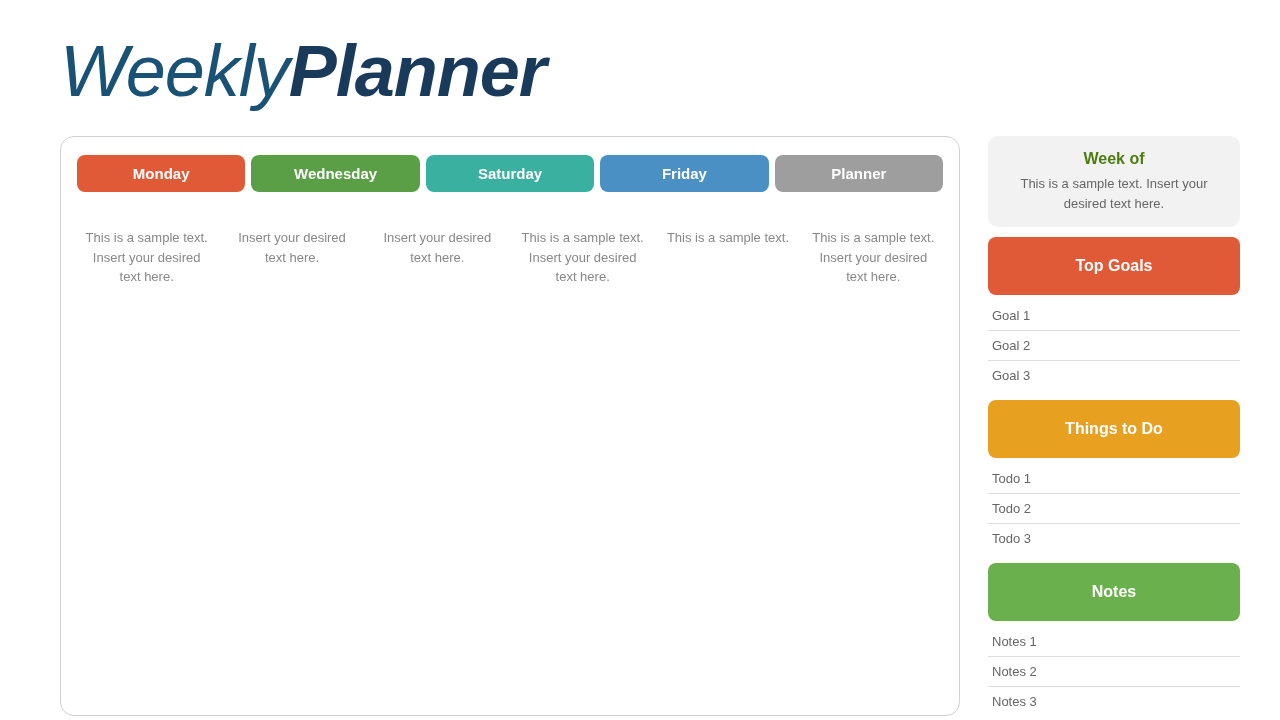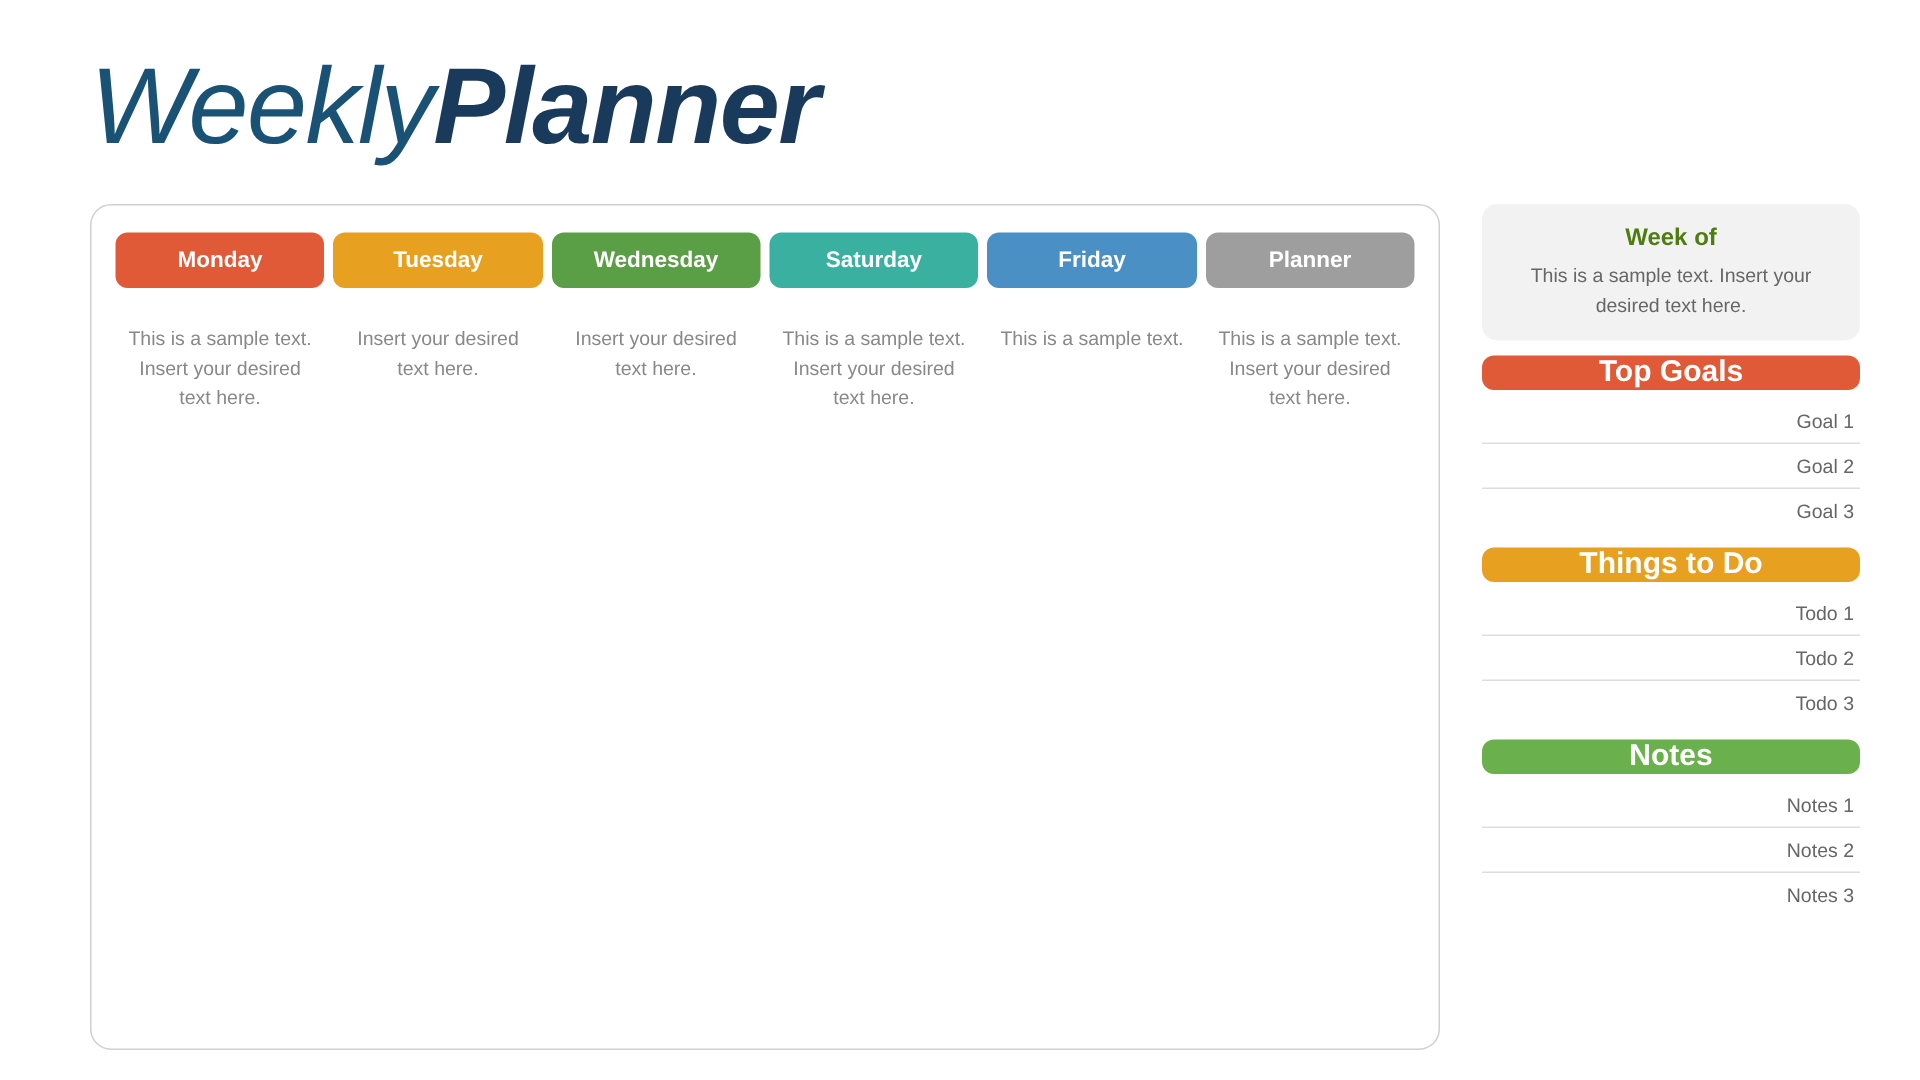--- a/index.html
+++ b/index.html
@@ -49,21 +49,21 @@
       border-radius: 14px;
       padding: 18px 16px;
       display: flex;
       flex-direction: column;
       gap: 0;
     }
 
     .days-header {
       display: flex;
       gap: 6px;
-      margin-bottom: 16px;
+      margin-bottom: 28px;
     }
 
     .day-btn {
       flex: 1;
       padding: 10px 6px;
       border: none;
       border-radius: 8px;
       color: #fff;
       font-weight: 700;
       font-size: 15px;
@@ -123,36 +123,35 @@
       line-height: 1.5;
     }
 
     
     .section-box {
       display: flex;
       flex-direction: column;
     }
     .section-header {
       border-radius: 8px;
-      padding: 0;
+      padding: 20px;
       text-align: center;
       color: #fff;
       font-weight: 700;
-      font-size: 20px;
+      font-size: 16px;
     }
     .header-red    { background: #e05a38; }
     .header-gold   { background: #e8a020; }
     .header-green  { background: #6ab04c; }
 
     .section-items {
       display: flex;
       flex-direction: column;
       margin-top: 6px;
       gap: 0;
-      text-align: right;
     }
     .section-item {
       font-size: 13px;
       color: #666;
       padding: 7px 4px;
       border-bottom: 1px solid #ddd;
     }
     .section-item:last-child {
       border-bottom: none;
     }
@@ -163,21 +162,20 @@
 <div class="title-row">
   <span class="title-light">Weekly</span>
   <span class="title-bold">Planner</span>
 </div>
 
 <div class="main-layout">
 
   <div class="planner-section">
     <div class="days-header" id="days-header">
         <div class="day-btn day-monday">Monday</div>
-        <div class="day-btn day-tuesday">Tuesday</div>
         <div class="day-btn day-wednesday">Wednesday</div>
         <div class="day-btn day-thursday">Saturday</div>
         <div class="day-btn day-friday">Friday</div>
         <div class="day-btn day-weekends">Planner</div>
       </div>
     <div class="days-content" id="days-content">
         <div class="day-col">This is a sample text. Insert your desired text here.</div>
         <div class="day-col">Insert your desired text here.</div>
         <div class="day-col">Insert your desired text here.</div>
         <div class="day-col">This is a sample text. Insert your desired text here.</div>

